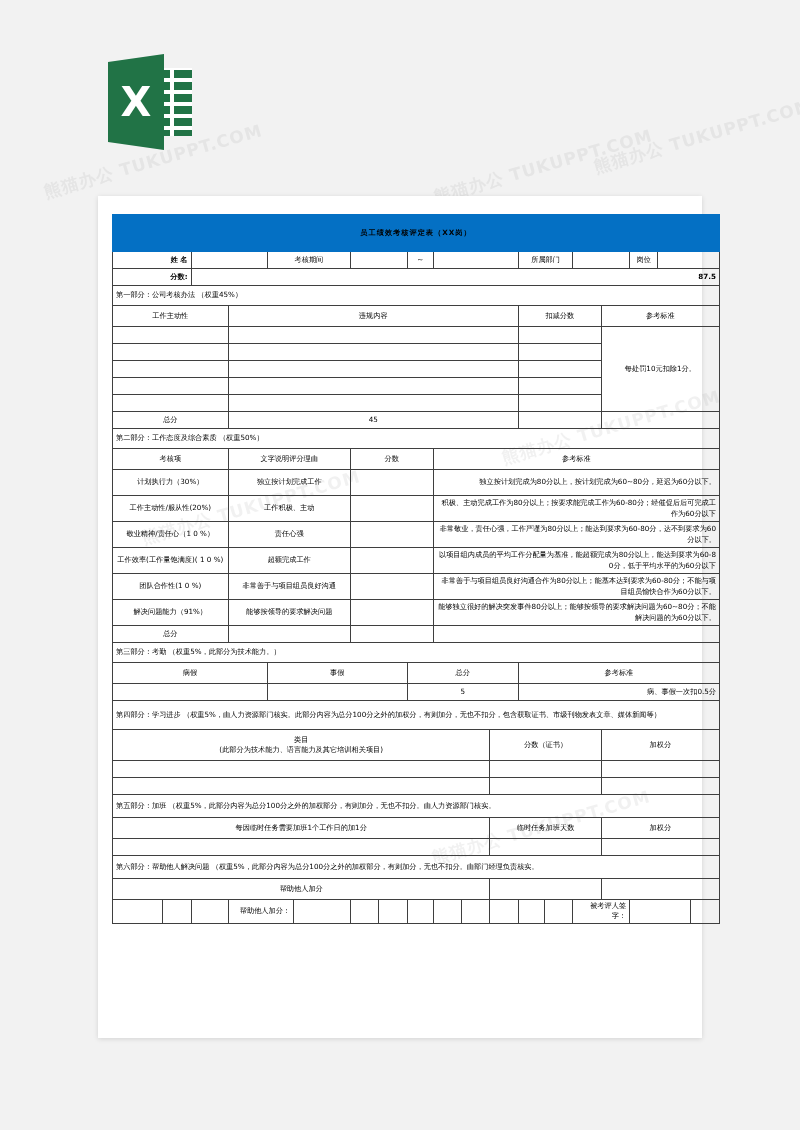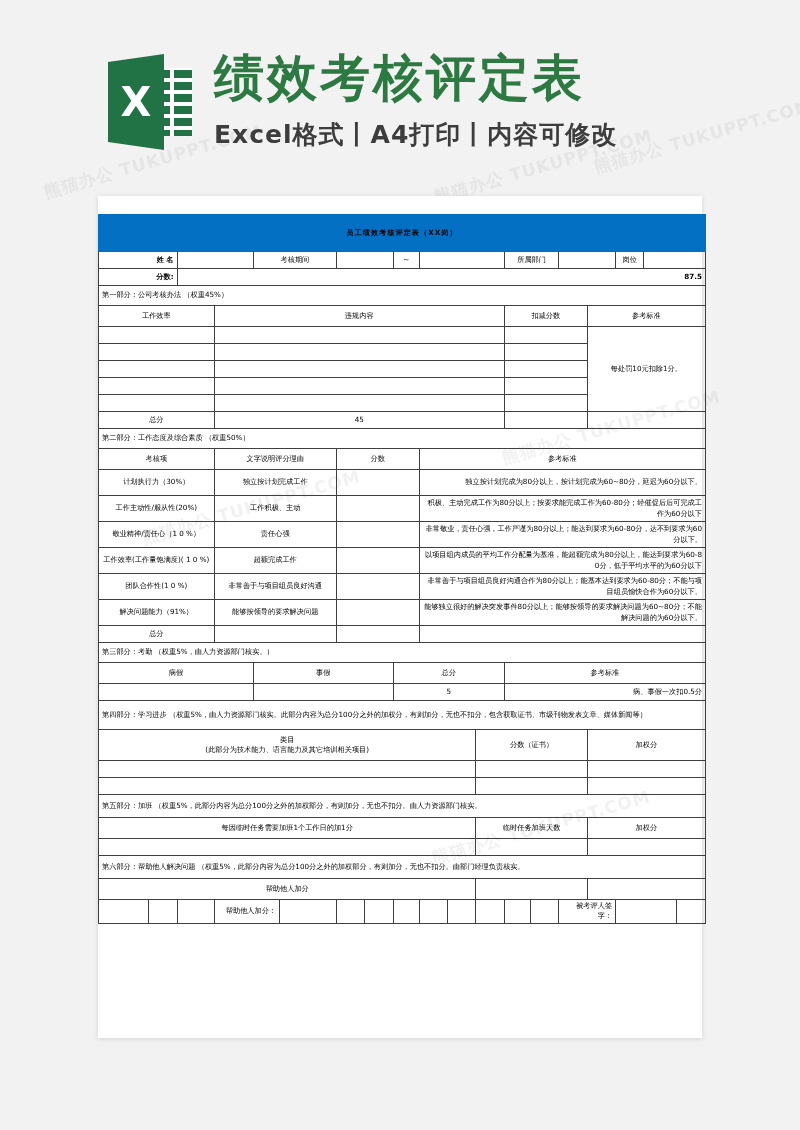--- a/index.html
+++ b/index.html
@@ -80,21 +80,21 @@
     left: 98px;
     top: 196px;
     width: 604px;
     height: 842px;
     background: #ffffff;
     box-shadow: 0 1px 5px rgba(0,0,0,0.13);
   }
 
   table.doc {
     position: absolute;
-    left: 0;
+    left: 14px;
     top: 18px;
     width: 608px;
     border-collapse: collapse;
     table-layout: fixed;
     font-family: "DejaVu Sans", "Liberation Sans", sans-serif;
   }
   table.doc td {
     border: 1px solid #3f3f3f;
     font-size: 7.2px;
     color: #000;
@@ -145,24 +145,20 @@
           <rect x="48" y="40" width="36" height="8"></rect>
           <rect x="48" y="52" width="36" height="8"></rect>
           <rect x="48" y="64" width="36" height="8"></rect>
           <rect x="48" y="76" width="36" height="6"></rect>
         </g>
         <rect x="62" y="14" width="4" height="68" fill="#ffffff"></rect>
         <path d="M0 8 L56 0 L56 96 L0 88 Z" fill="#217346"></path>
         <text x="28" y="62" font-family="DejaVu Sans, sans-serif" font-size="40" font-weight="bold" fill="#ffffff" text-anchor="middle">X</text>
       </svg>
     </div>
-    <div class="header-text">
-      <div class="main-title">绩效考核评定表</div>
-      <div class="sub-title">Excel格式丨A4打印丨内容可修改</div>
-    </div>
   </div>
 </div>
 
 <div class="sheet">
 
   <div class="wm" style="left:40px; top:300px;">熊猫办公 TUKUPPT.COM</div>
   <div class="wm" style="left:400px; top:220px;">熊猫办公 TUKUPPT.COM</div>
   <div class="wm" style="left:330px; top:620px;">熊猫办公 TUKUPPT.COM</div>
 
   <table class="doc">
@@ -209,21 +205,21 @@
 
     <tr class="rowh">
       <td class="l b" colspan="2">分数:</td>
       <td class="l score-big" colspan="18" style="padding-left:22px;">87.5</td>
     </tr>
 
     <tr>
       <td class="secthead" colspan="20">第一部分：公司考核办法    （权重45%）</td>
     </tr>
     <tr>
-      <td class="hdr" colspan="3">工作效率</td>
+      <td class="hdr" colspan="3">工作主动性</td>
       <td class="hdr" colspan="10">违规内容</td>
       <td class="hdr" colspan="3">扣减分数</td>
       <td class="hdr" colspan="4">参考标准</td>
     </tr>
     <tr class="rowh">
       <td colspan="3"></td>
       <td colspan="10"></td>
       <td colspan="3"></td>
       <td class="c" colspan="4" rowspan="5">每处罚10元扣除1分。</td>
     </tr>
@@ -300,21 +296,21 @@
       <td class="l" colspan="10">能够独立很好的解决突发事件80分以上；能够按领导的要求解决问题为60~80分；不能解决问题的为60分以下。</td>
     </tr>
     <tr class="rowh">
       <td class="c" colspan="3">总分</td>
       <td colspan="4"></td>
       <td colspan="3"></td>
       <td colspan="10"></td>
     </tr>
 
     <tr>
-      <td class="secthead" colspan="20">第三部分：考勤      （权重5%，由人力资源部门核实。）</td>
+      <td class="secthead" colspan="20">第三部分：考勤      （权重5%，此部分为技术能力。）</td>
     </tr>
     <tr>
       <td class="hdr" colspan="4">病假</td>
       <td class="hdr" colspan="5">事假</td>
       <td class="hdr" colspan="4">总分</td>
       <td class="hdr" colspan="7">参考标准</td>
     </tr>
     <tr class="rowh">
       <td colspan="4"></td>
       <td colspan="5"></td>

